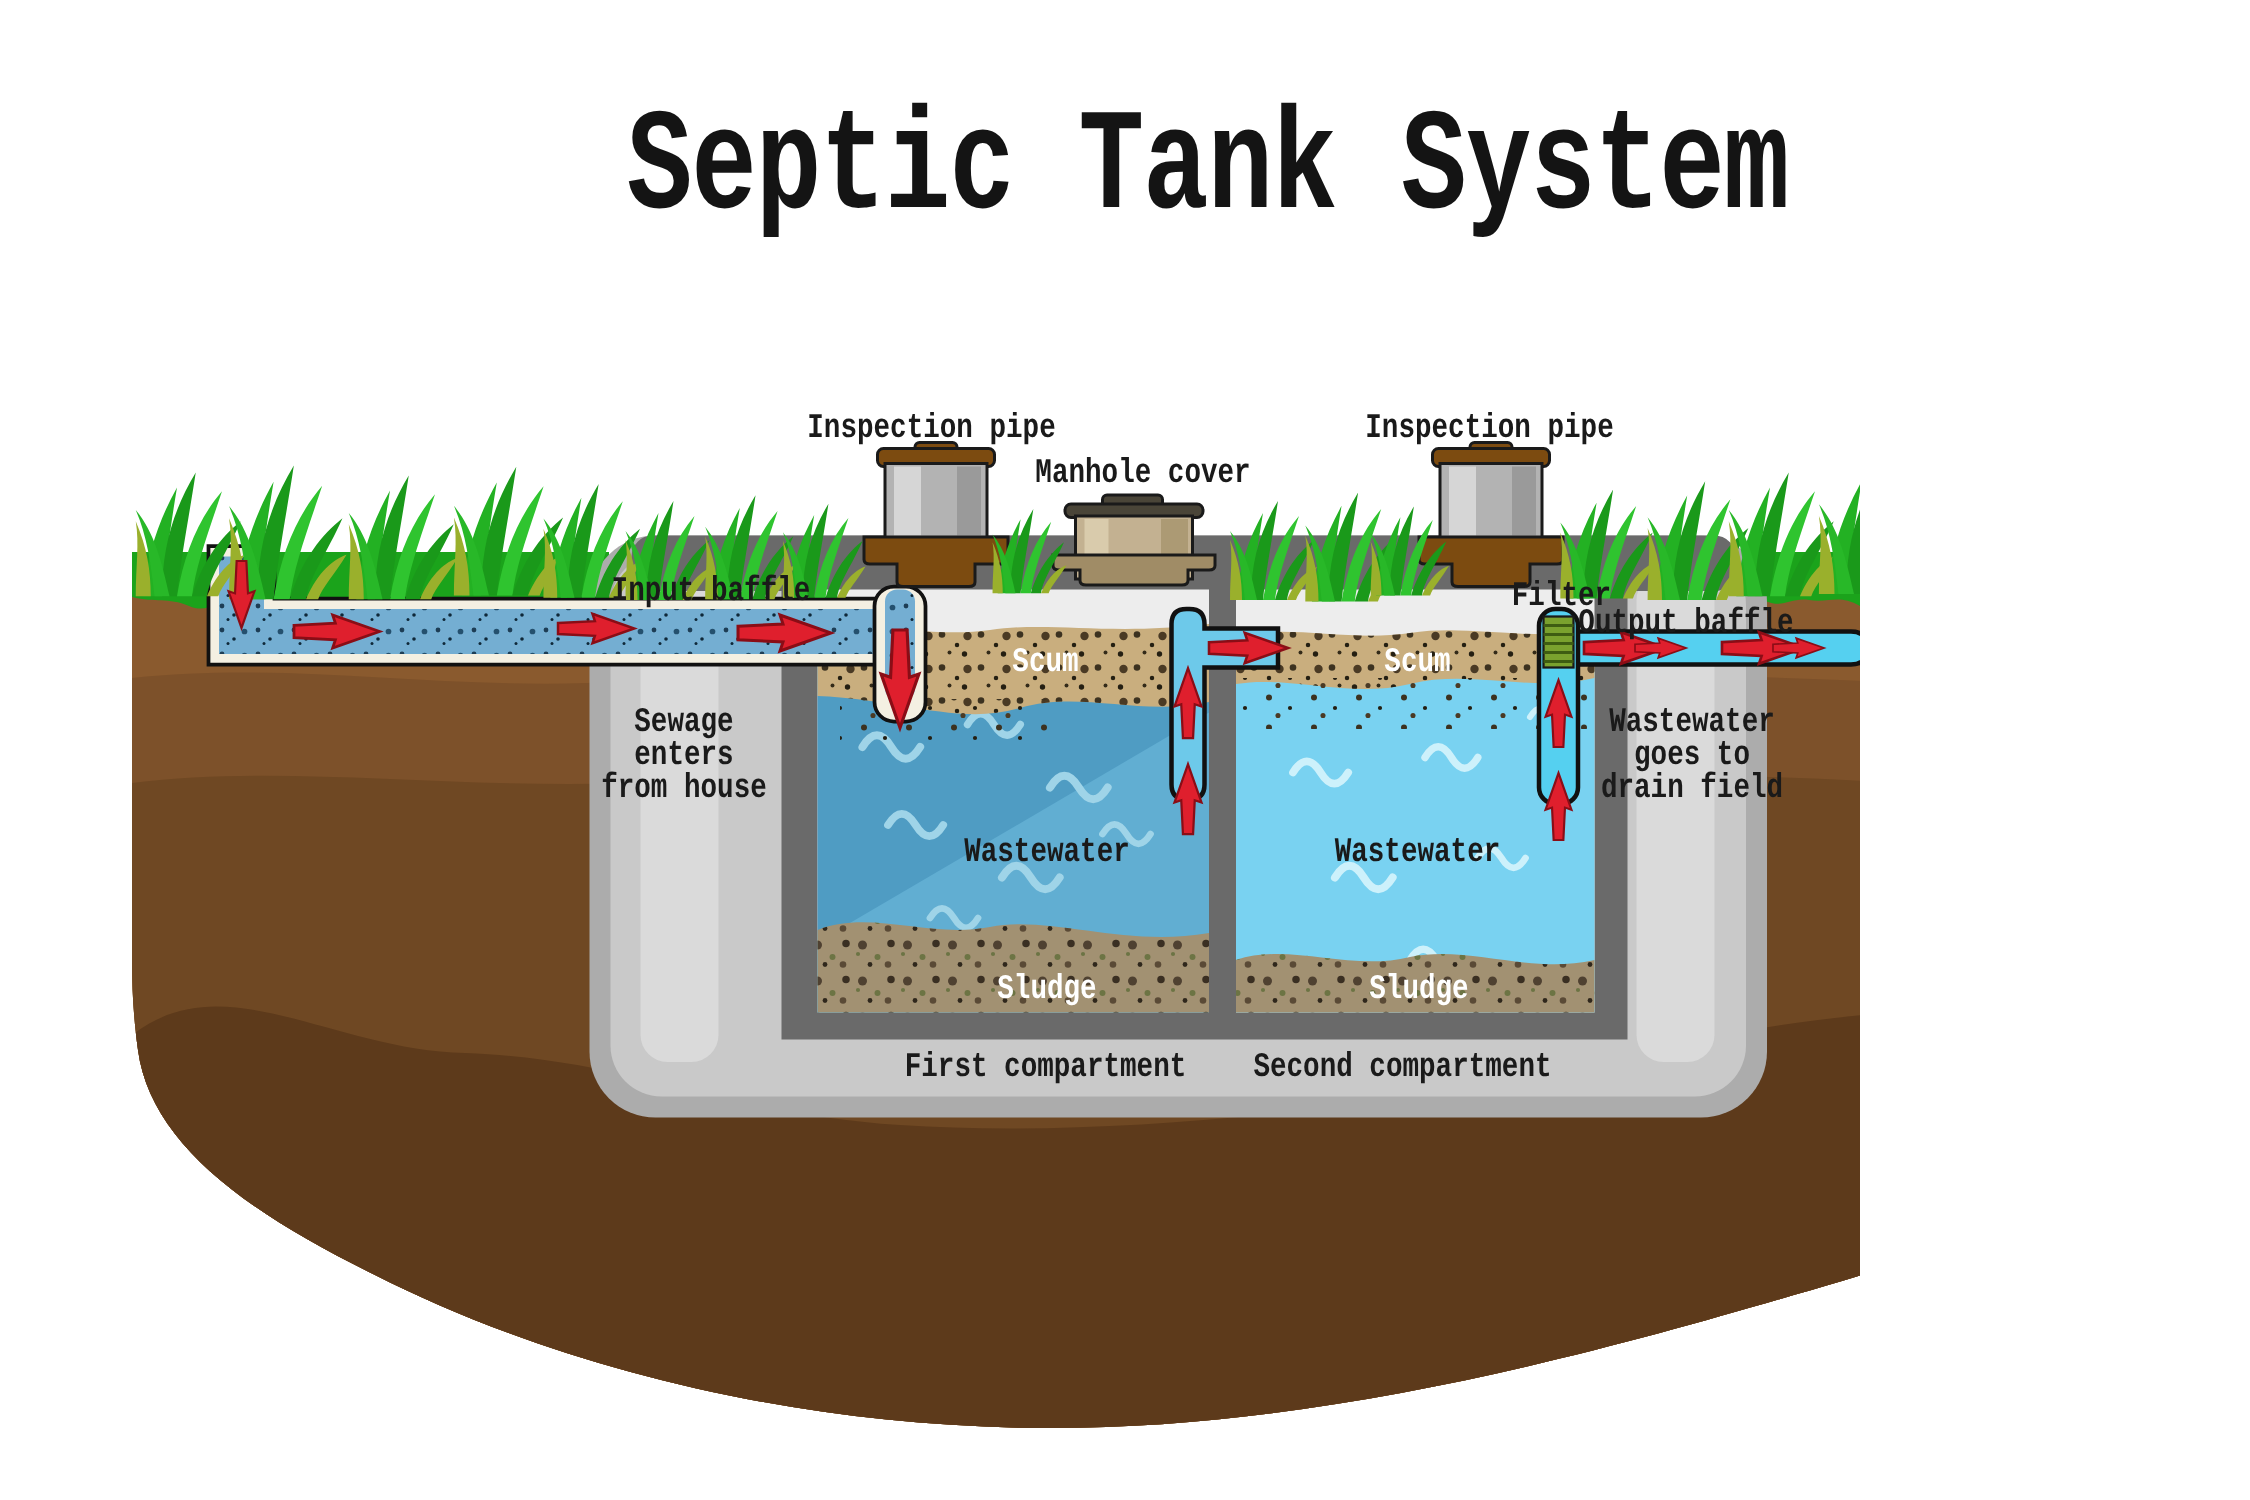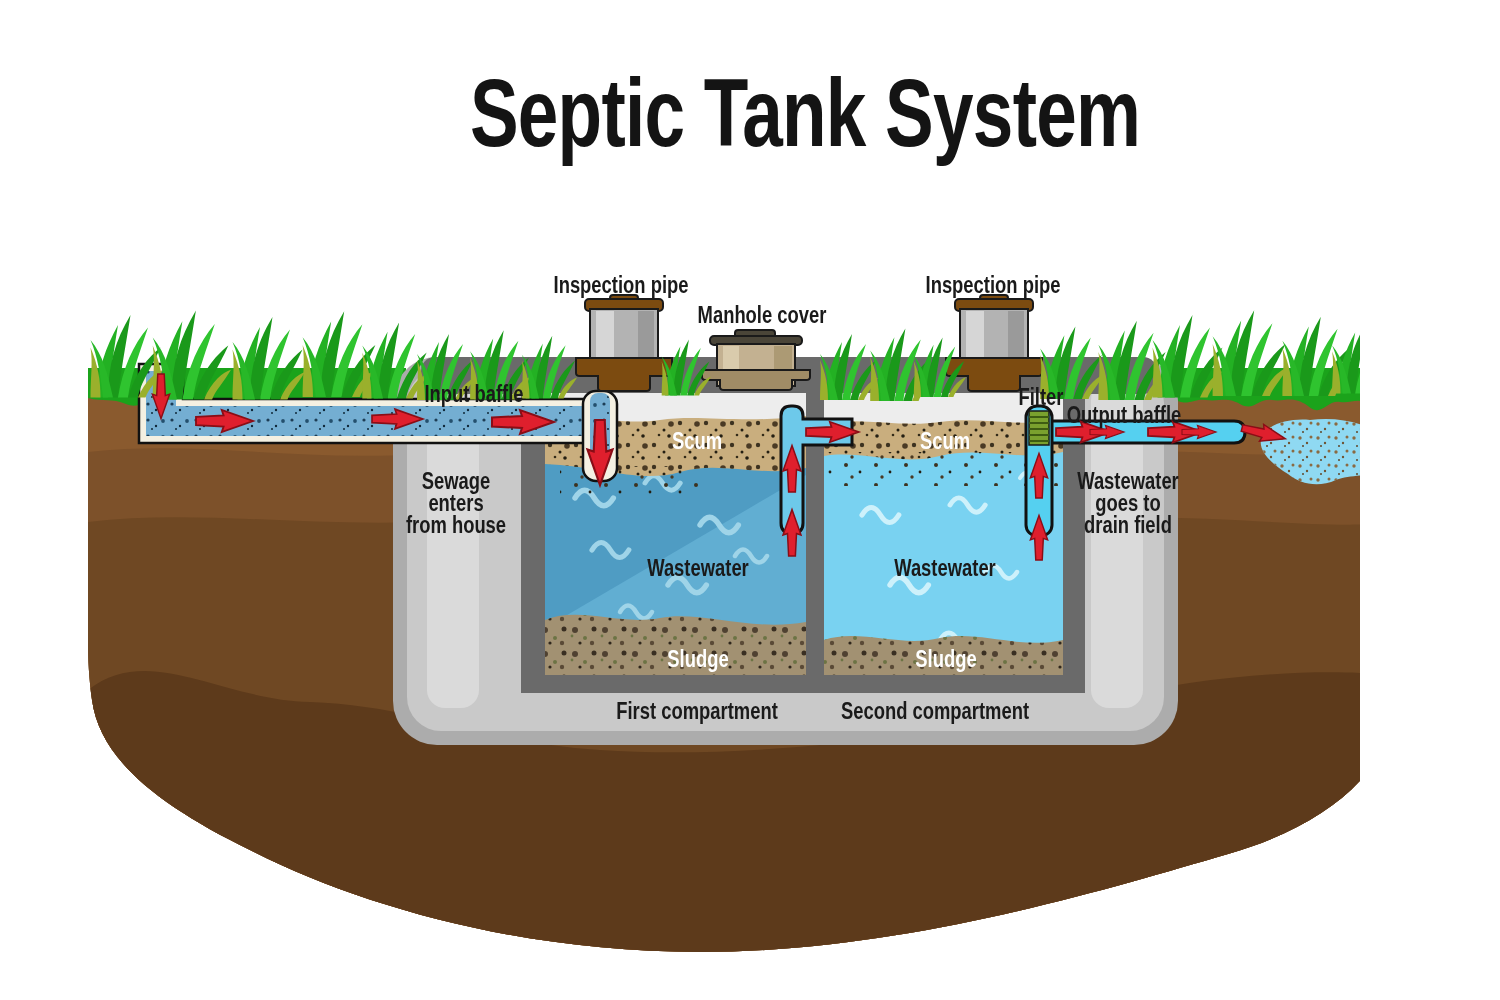--- a/index.html
+++ b/index.html
@@ -1,17 +1,17 @@
 <!DOCTYPE html>
 <html><head>
 <meta charset="utf-8">
 <style>
   html,body{margin:0;padding:0;background:#ffffff;}
-  #stage{position:relative;width:1360px;height:1000px;background:#ffffff;overflow:hidden;
-         font-family:Liberation Sans, sans-serif;}
+  #stage{position:relative;width:1240px;height:1000px;background:#ffffff;overflow:hidden;
+         font-family:Liberation Mono, monospace;}
   #diagram{position:absolute;left:0;top:0;}
   .lbl{position:absolute;font-size:23px;font-weight:700;color:#1a1a1a;white-space:nowrap;
        transform:translateX(-50%) scaleX(0.8);line-height:23px;}
   .lbl-white{color:#ffffff;}
   .lbl-block{position:absolute;font-size:23px;font-weight:700;color:#1a1a1a;text-align:center;
        transform:translateX(-50%) scaleX(0.8);line-height:22px;white-space:nowrap;}
   #title{position:absolute;left:805px;top:58px;font-size:96px;font-weight:700;color:#141414;
        white-space:nowrap;transform:translateX(-50%) scaleX(0.76);letter-spacing:-1px;}
 </style>
 </head>

